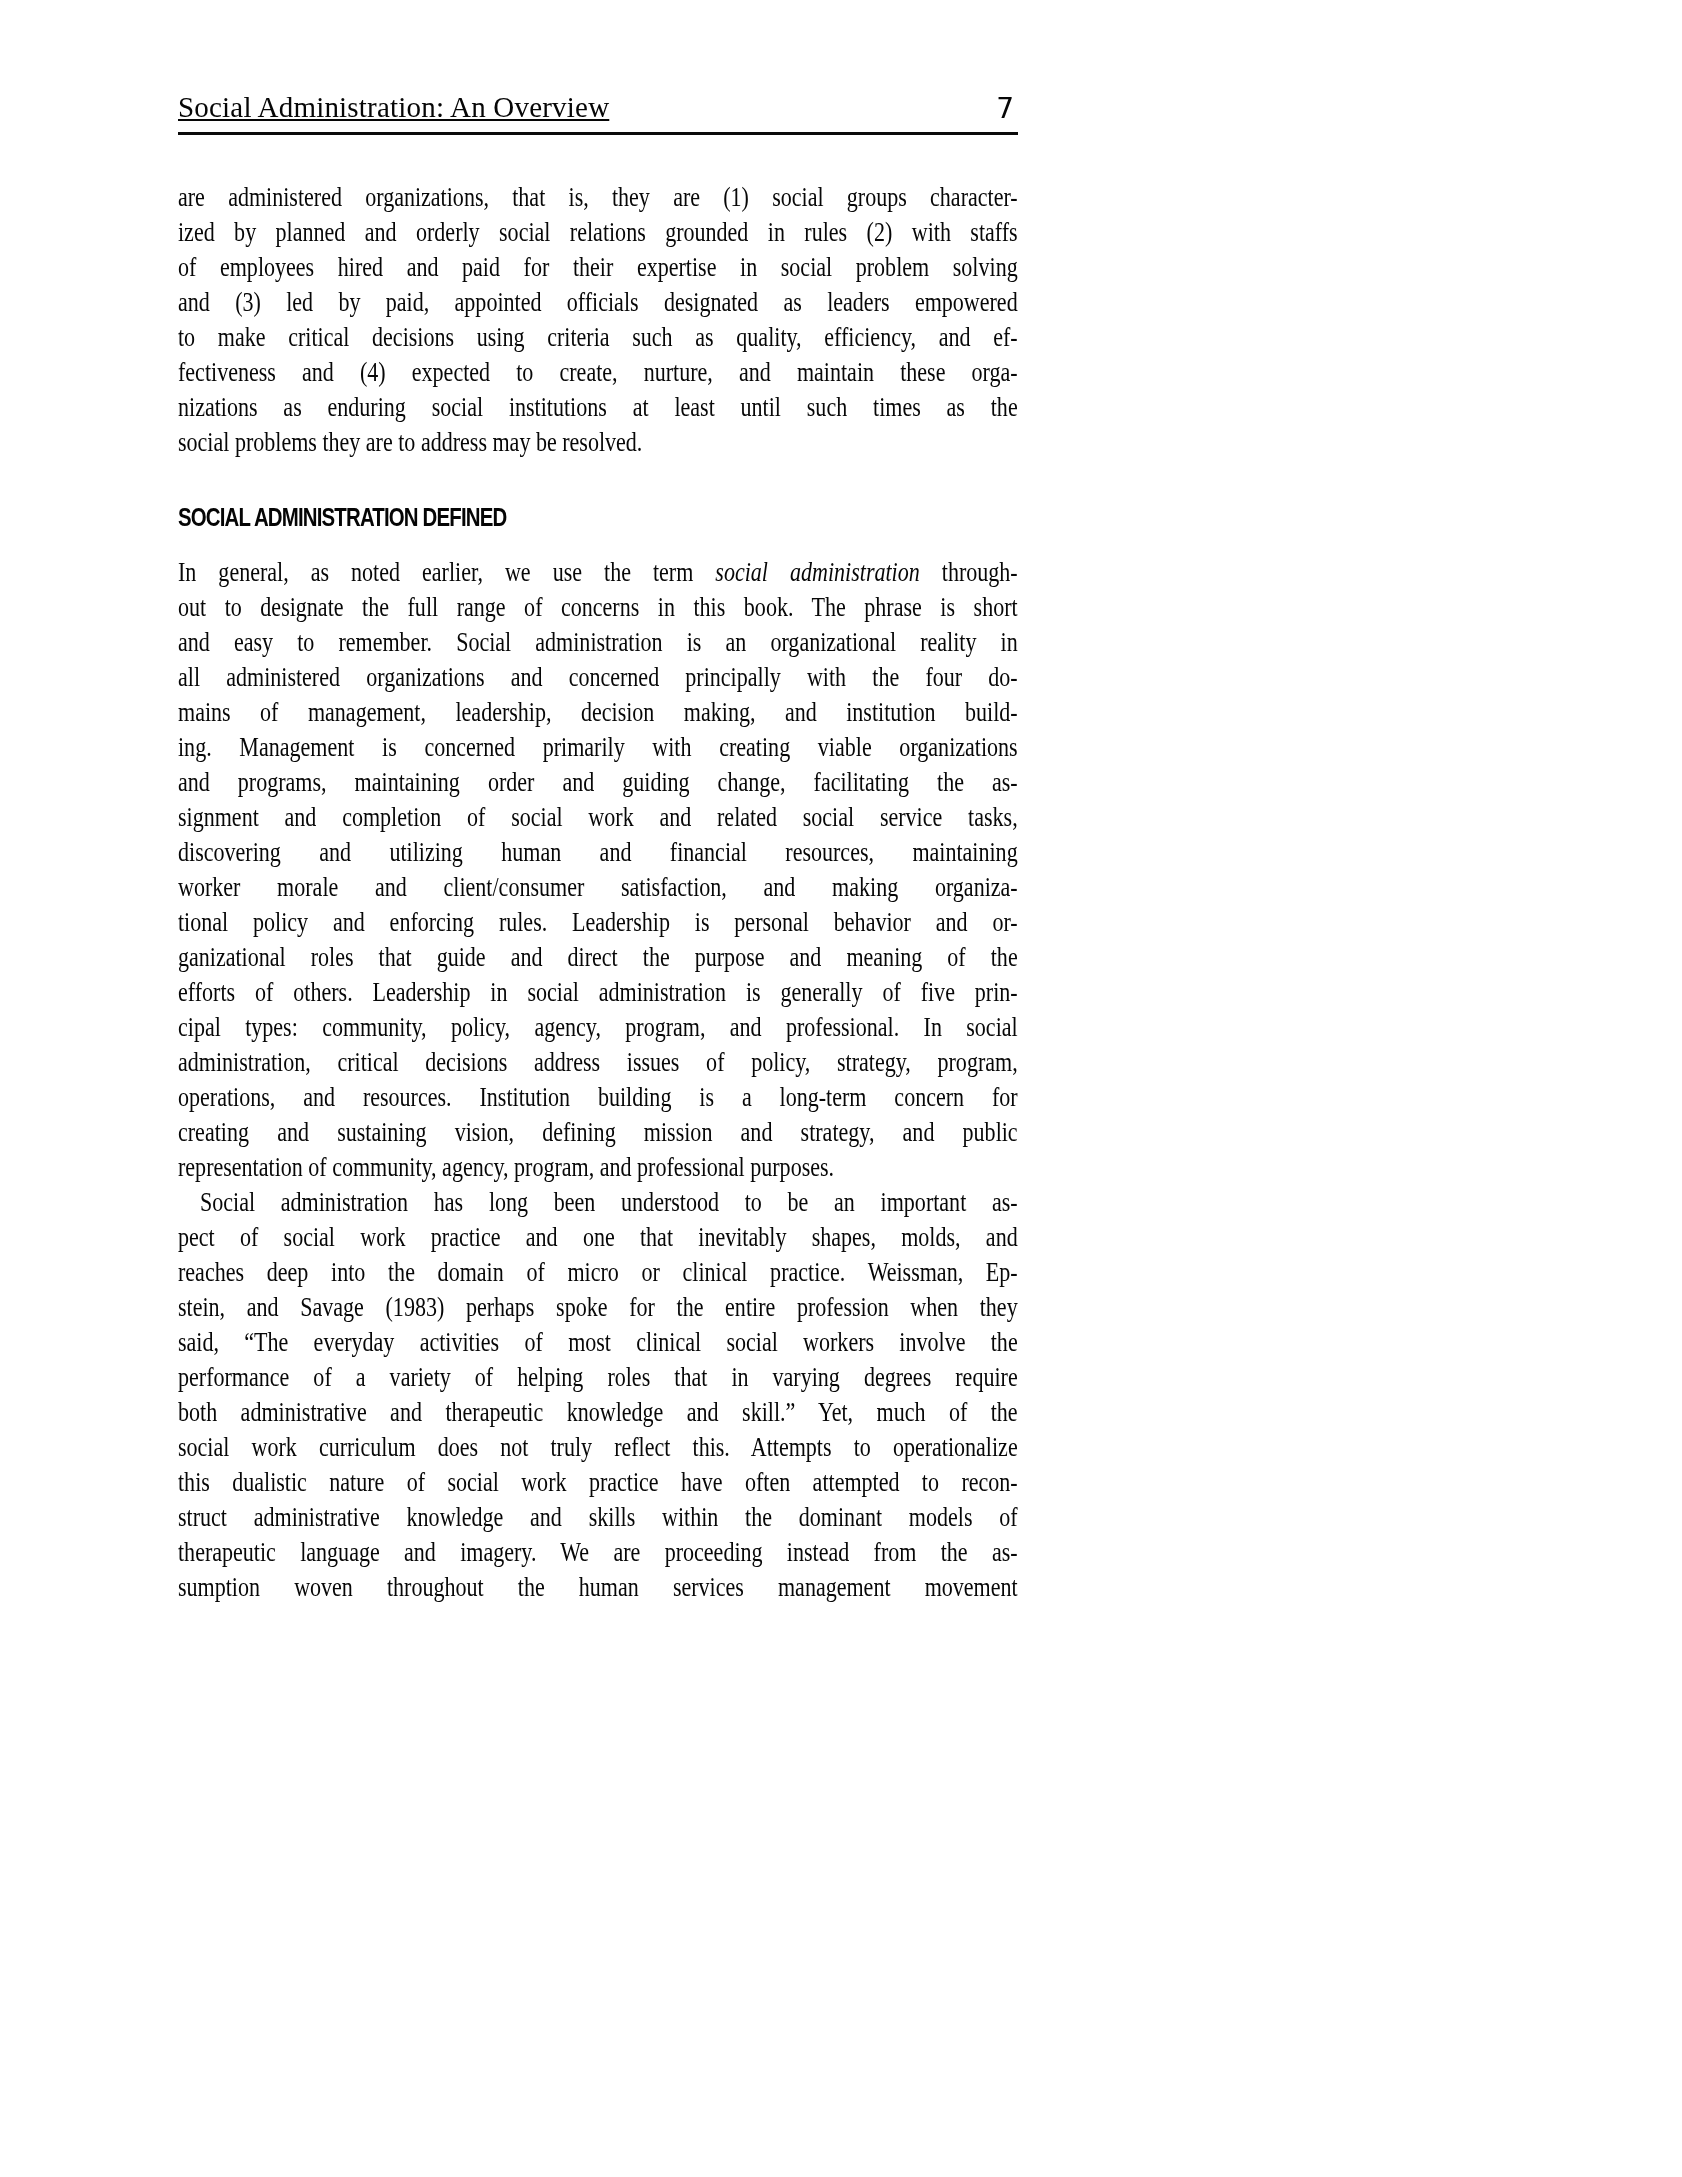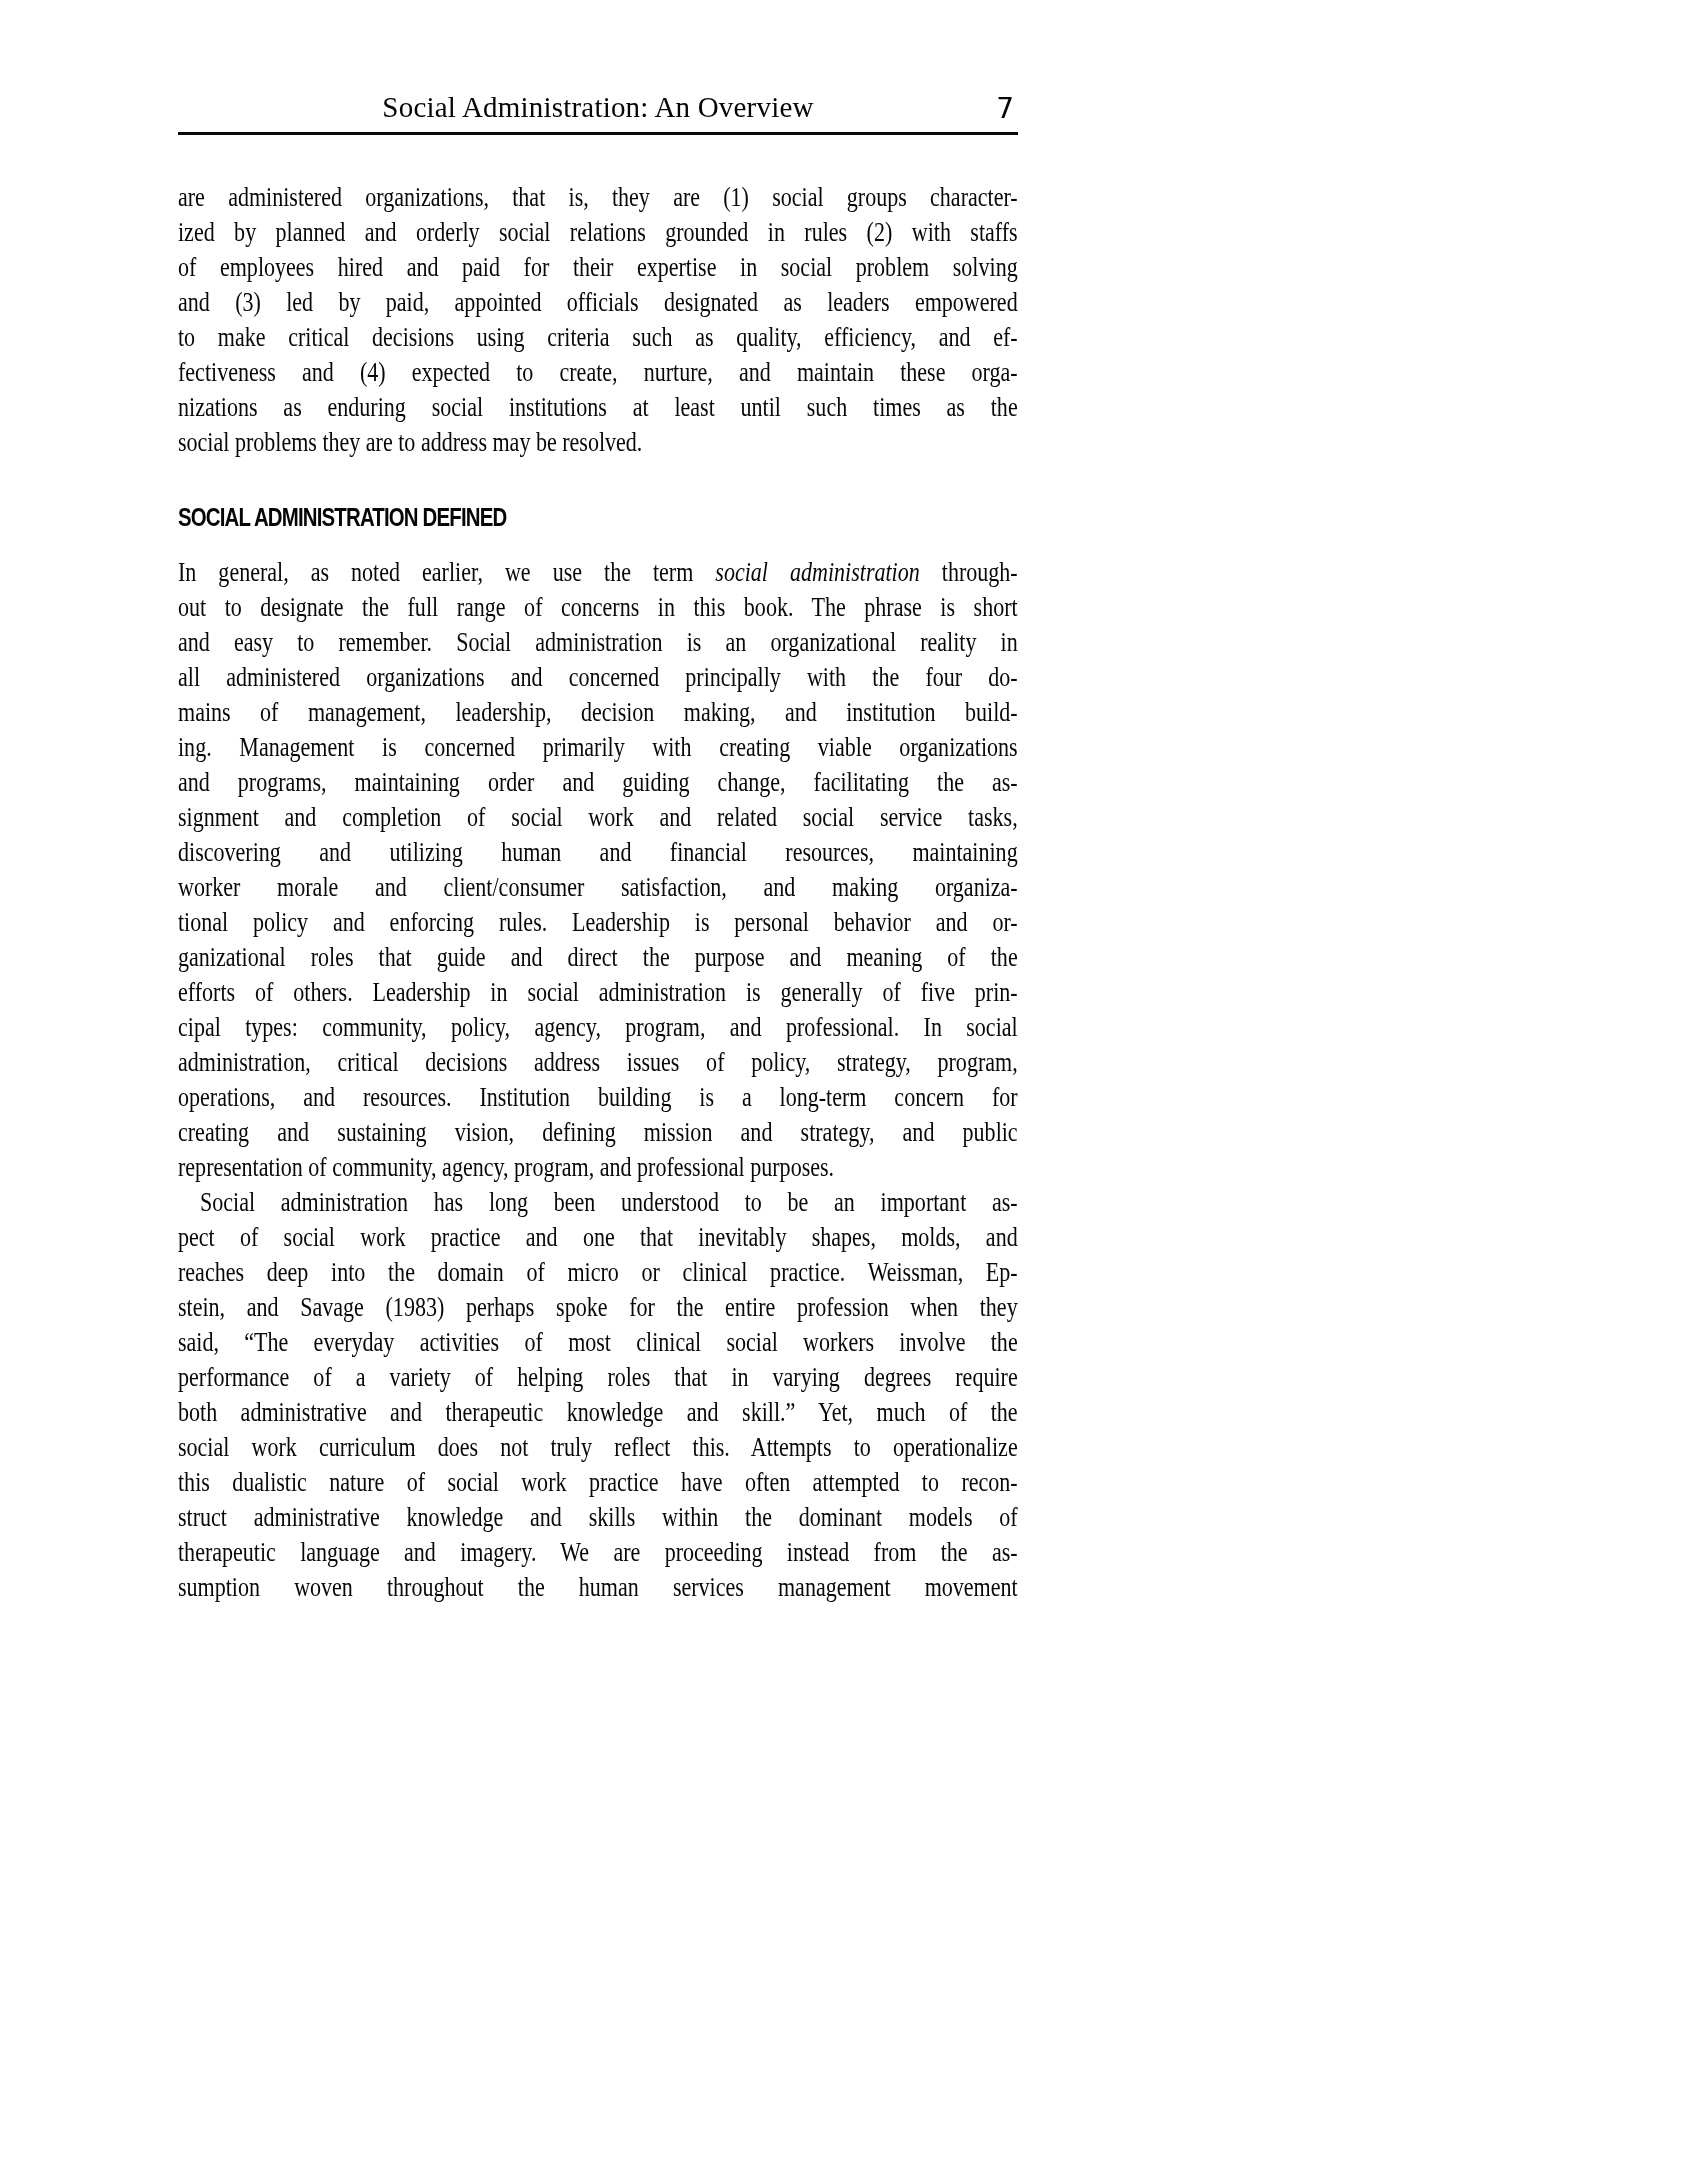--- a/index.html
+++ b/index.html
@@ -22,26 +22,27 @@
     left: 178px;
     top: 91px;
     width: 840px;
     height: 39px;
   }
   .header-title {
     position: absolute;
     left: 0;
     right: 0;
     top: 0;
-    text-align: center;
+    text-align: left;
     font-family: "Liberation Serif", serif;
     font-size: 29px;
     line-height: 33px;
     letter-spacing: 0.2px;
     color: #060606;
+    text-decoration: underline;
   }
   .page-number {
     position: absolute;
     right: 3.9px;
     top: 1.9px;
     font-family: "DejaVu Sans", "Liberation Sans", sans-serif;
     font-size: 28px;
     line-height: 31px;
     color: #060606;
   }

